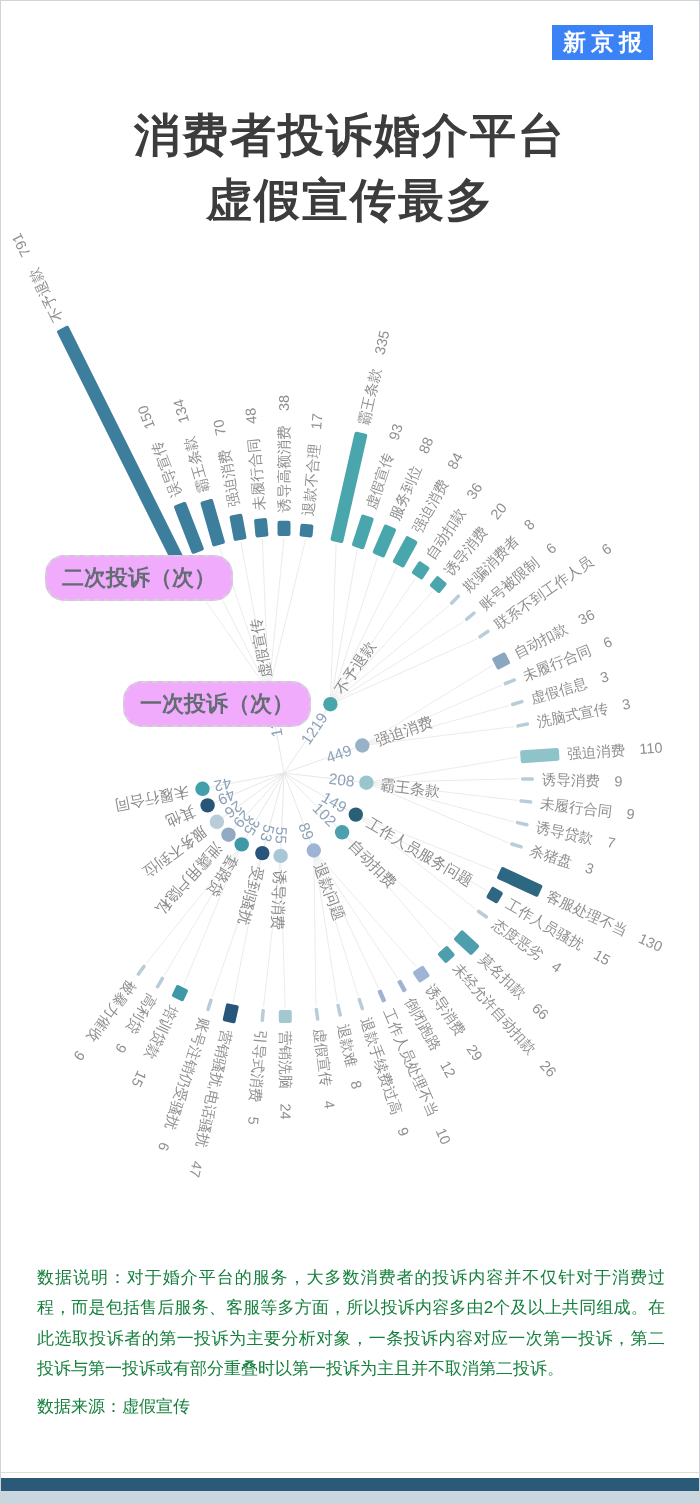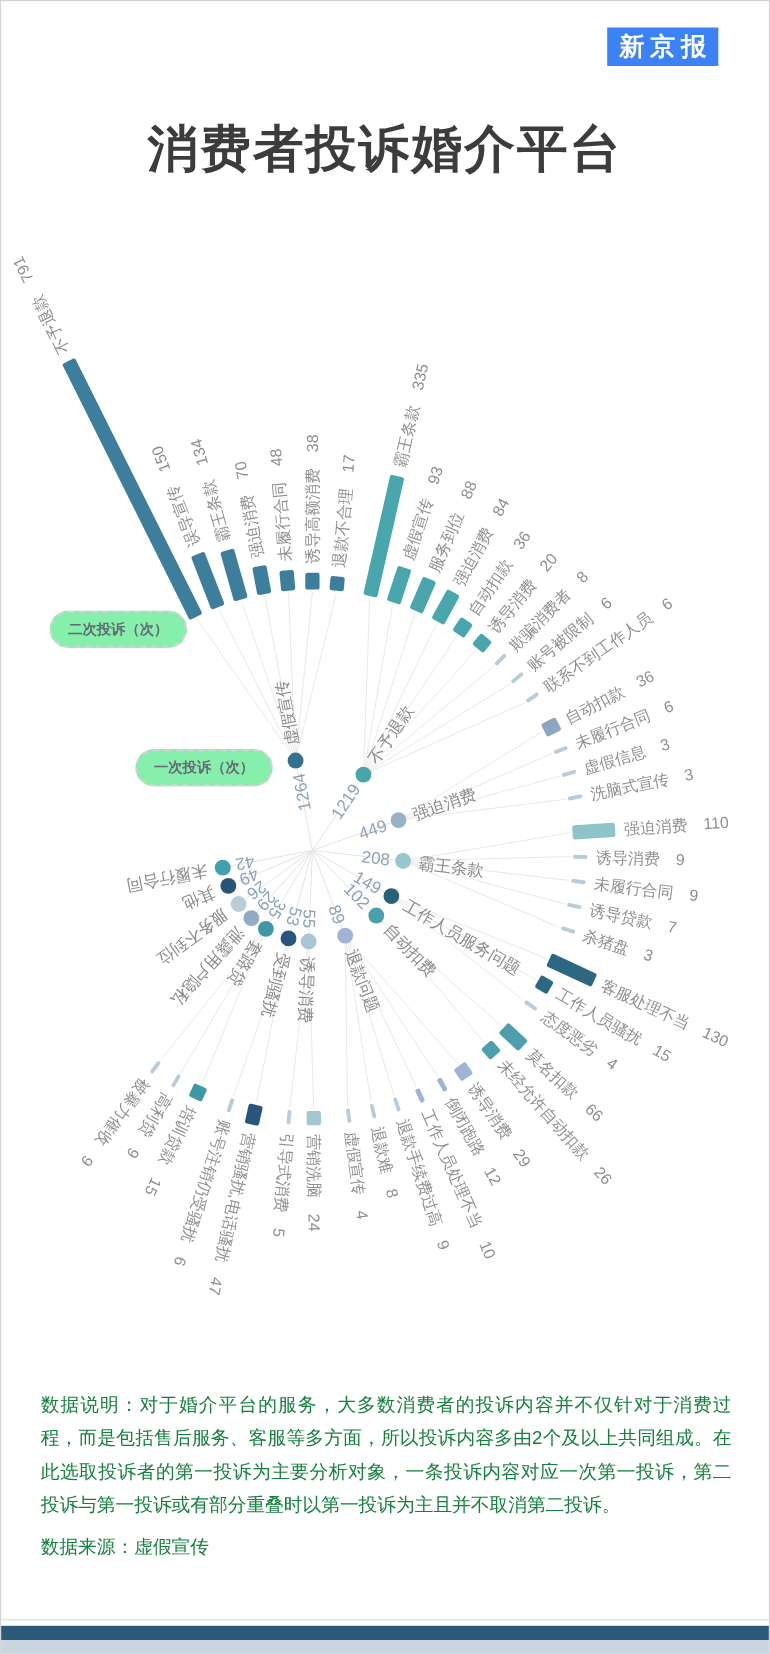--- a/index.html
+++ b/index.html
@@ -7,22 +7,22 @@
         overflow:hidden;border:1px solid #cfd4d8;box-sizing:border-box;
         font-family:"Liberation Sans",sans-serif;}
   #brand{position:absolute;top:24px;right:46px;display:flex;align-items:center;gap:10px;}
   #brand .redbox{background:#3b82f6;color:#ffffff;font-size:23px;font-weight:700;
         letter-spacing:5px;padding:6px 6px 6px 11px;line-height:1;}
   #brand .calli{position:relative;font-size:37px;font-weight:900;font-style:italic;
         color:#141414;letter-spacing:1px;padding-right:6px;}
   #brand .calli svg{position:absolute;left:6px;bottom:-4px;}
   #title{position:absolute;top:102px;left:0;width:100%;text-align:center;
         font-size:46px;font-weight:900;color:#3c3c3c;line-height:1.42;letter-spacing:2px;}
-  .legend{position:absolute;background:#86efac;border:2px dashed #d2d2d2;border-radius:19px;
-        padding:6px 15px;font-size:13px;font-weight:700;color:#636c72;white-space:nowrap;}
+  .legend{position:absolute;background:#f0abfc;border:2px dashed #d2d2d2;border-radius:19px;
+        padding:6px 15px;font-size:22px;font-weight:700;color:#636c72;white-space:nowrap;}
   #legend-outer{left:44px;top:554px;}
   #legend-inner{left:122px;top:680px;}
   #chart-svg{position:absolute;left:0;top:0;}
   #footer-note{position:absolute;left:36px;right:34px;top:1262px;
         font-size:17px;color:#15803d;line-height:1.78;font-weight:500;text-align:justify;}
   #footer-source{margin-top:8px;text-align:left;}
   #band-dark{position:absolute;left:0;right:0;top:1477px;height:13px;background:#2b5a79;}
   #band-light{position:absolute;left:0;right:0;top:1490px;height:14px;background:#c9d6df;}
   #rule{position:absolute;left:0;right:0;top:1471px;height:1px;background:#dcdcdc;}
 </style>
@@ -218,20 +218,21 @@
       <text x="380.0" y="777.4" font-size="15" fill="#8a8a8a" text-anchor="start" font-family="&quot;Liberation Sans&quot;,sans-serif" font-weight="normal" transform="rotate(169 283 772)">未履行合同</text>
       <text x="354.0" y="777.6" font-size="15.5" fill="#8da2b8" text-anchor="end" font-family="&quot;Liberation Sans&quot;,sans-serif" font-weight="normal" transform="rotate(169 283 772)">42</text>
     </svg>
 
   <div id="brand">
     <span class="redbox">新京报</span>
   </div>
 
   <div id="title">
     <div>消费者投诉婚介平台</div>
+    <div>虚假宣传最多</div>
   </div>
 
   <div id="legend-outer" class="legend">二次投诉（次）</div>
   <div id="legend-inner" class="legend">一次投诉（次）</div>
 
   <div id="footer-note">
     <div>数据说明：对于婚介平台的服务，大多数消费者的投诉内容并不仅针对于消费过程，而是包括售后服务、客服等多方面，所以投诉内容多由2个及以上共同组成。在此选取投诉者的第一投诉为主要分析对象，一条投诉内容对应一次第一投诉，第二投诉与第一投诉或有部分重叠时以第一投诉为主且并不取消第二投诉。</div>
     <div id="footer-source">数据来源：虚假宣传</div>
   </div>
 

